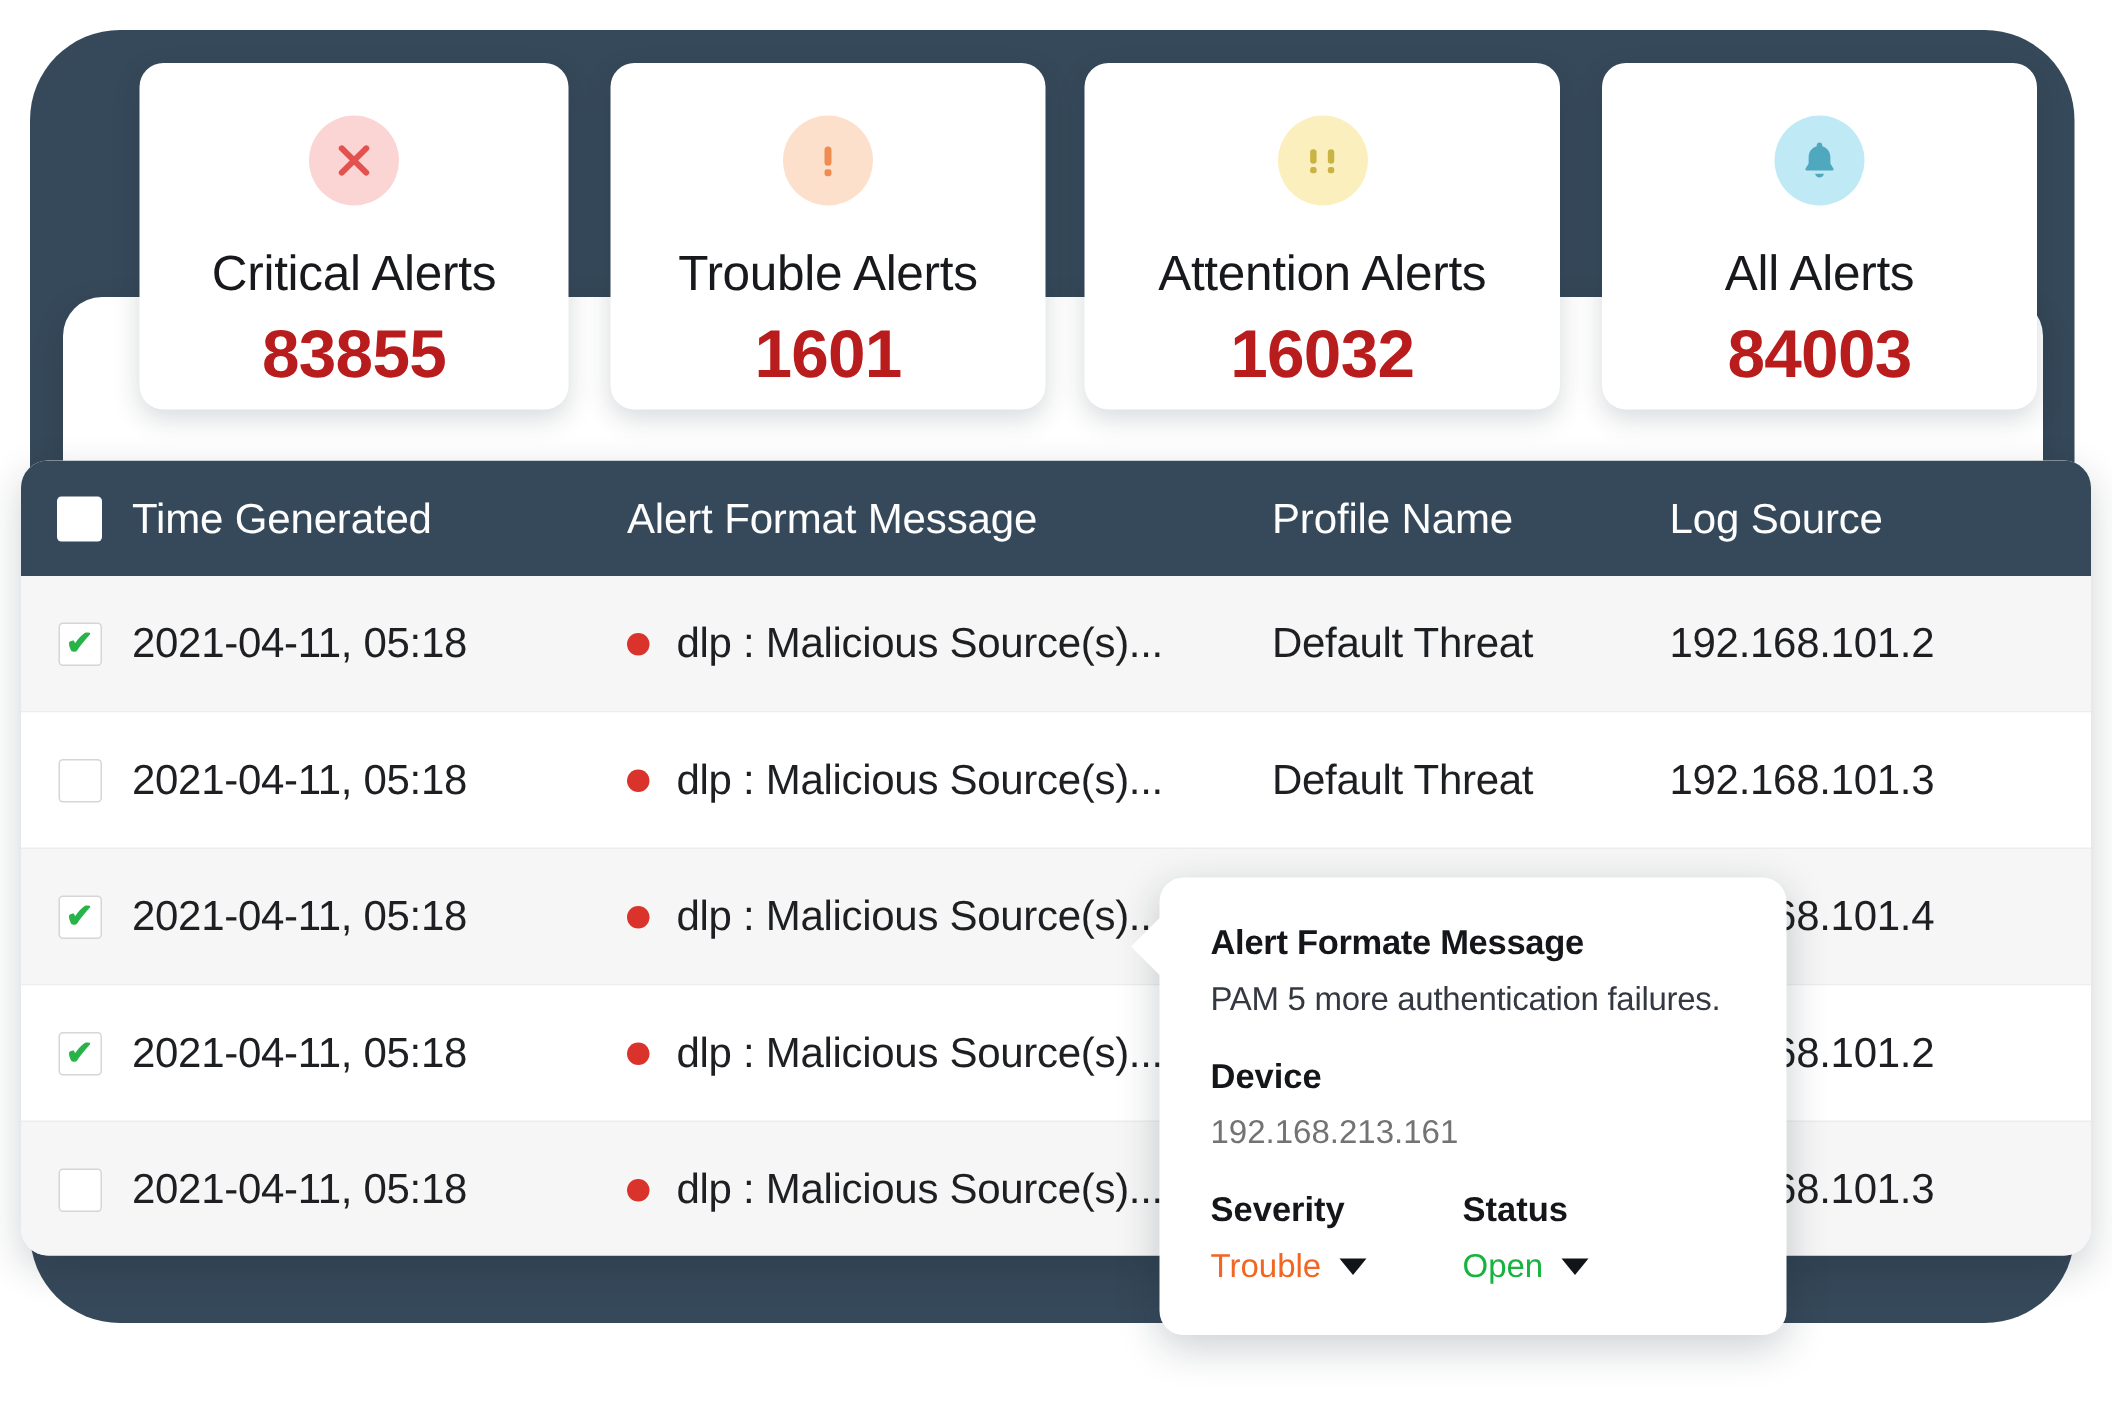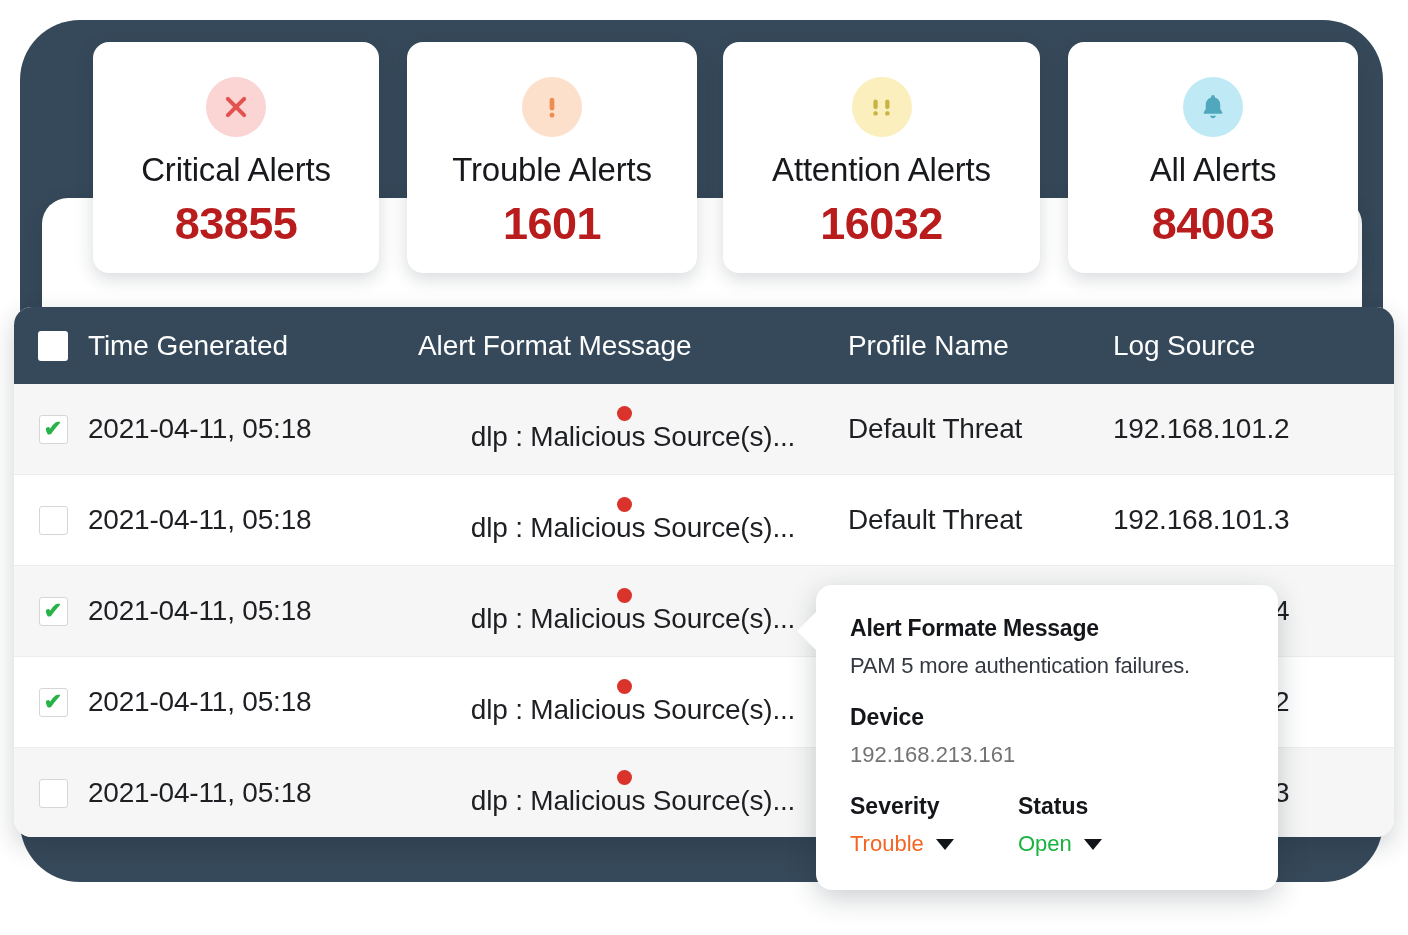--- a/index.html
+++ b/index.html
@@ -77,21 +77,21 @@
     display: flex;
     align-items: center;
     justify-content: center;
   }
   .icon-circle.critical  { background: #fbd4d4; }
   .icon-circle.trouble   { background: #fde0cb; }
   .icon-circle.attention { background: #fbefbe; }
   .icon-circle.all       { background: #bfeaf5; }
 
   .stat-label {
-    margin-top: 14px;
+    margin-top: 26px;
     font-size: 33px;
     color: #17191c;
     font-weight: 400;
     letter-spacing: -0.2px;
     white-space: nowrap;
   }
   .stat-value {
     margin-top: 9px;
     font-size: 45px;
     font-weight: 700;
@@ -147,21 +147,21 @@
   .trow.odd  { background: #f6f6f6; }
   .trow.even { background: #ffffff; }
   .trow:last-child { border-bottom: none; }
 
   .cell {
     font-size: 28px;
     color: #1d1f22;
     letter-spacing: -0.2px;
     white-space: nowrap;
   }
-  .cell-msg { display: flex; align-items: center; flex-direction: column; }
+  .cell-msg { display: flex; align-items: center; }
   .dot {
     width: 15px;
     height: 15px;
     border-radius: 50%;
     background: #d9332b;
     margin-right: 18px;
     flex: 0 0 auto;
   }
   .row-checkbox {
     width: 27px;
@@ -178,23 +178,23 @@
     color: #28b349;
     font-size: 22px;
     line-height: 1;
     font-weight: 700;
   }
   .row-checkbox.checked .tick { display: block; }
 
   
   .tooltip {
     position: absolute;
-    left: 816px;
+    left: 773px;
     top: 585px;
-    width: 462px;
+    width: 418px;
     height: 305px;
     background: #ffffff;
     border-radius: 16px;
     box-shadow: 0 8px 28px rgba(20,30,40,0.22);
     padding: 30px 34px 0 34px;
     box-sizing: border-box;
   }
   .tooltip::before {
     content: "";
     position: absolute;

